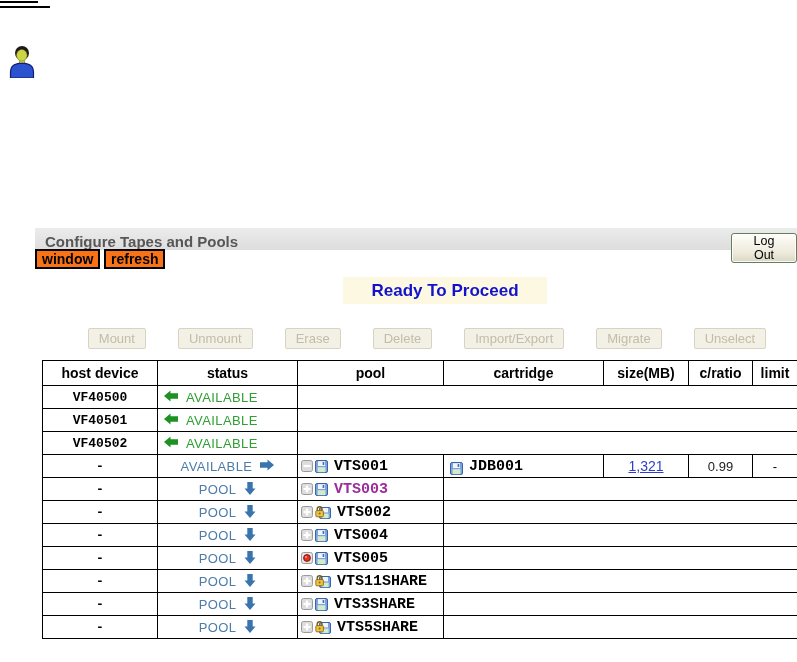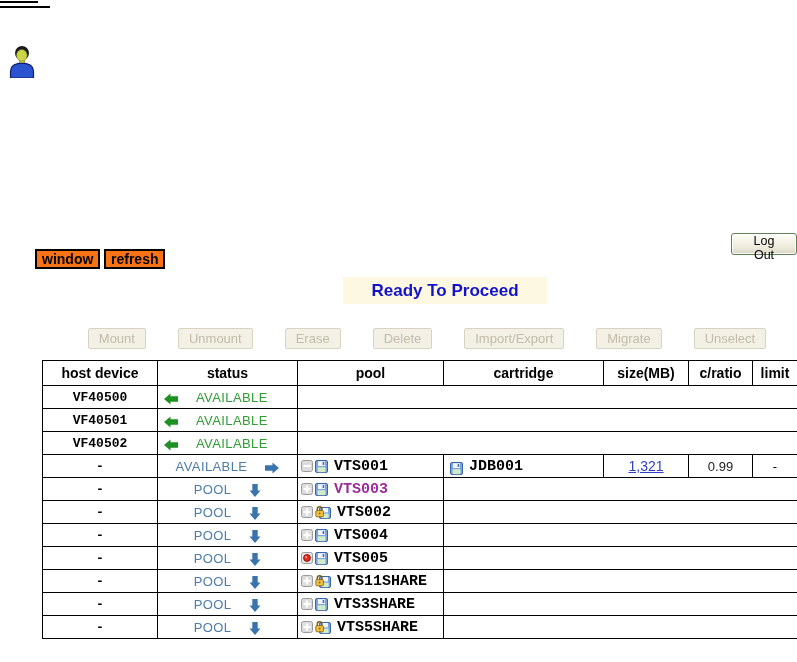--- a/index.html
+++ b/index.html
@@ -12,21 +12,21 @@
   .tl2{top:6px;width:50px;}
 
   
   .user{position:absolute;left:8px;top:44px;width:28px;height:34px;}
 
   
   .titlebar{position:absolute;left:35px;top:228px;width:762px;height:22px;
             background:linear-gradient(#ececec,#dddddd);}
   .title{font-size:15px;font-weight:bold;color:#575757;padding:5px 0 0 10px;white-space:nowrap;}
 
-  .logout{position:absolute;left:731px;top:233px;height:22px;padding:0 11px;
+  .logout{position:absolute;left:731px;top:233px;height:30px;padding:0 11px;
           font-family:"Liberation Sans",sans-serif;font-size:12.5px;color:#000;
           background:linear-gradient(#fffef9,#ece9da 70%,#d9d6c5);
           border:1px solid #61805a;border-radius:3px;
           box-shadow:inset 0 0 0 1px rgba(255,255,255,.85);cursor:pointer;}
 
   .framebox{position:absolute;top:249px;height:20px;line-height:16px;border:2px solid #000;
             background:#f97316;font-weight:bold;font-size:14px;padding:0 5px;box-sizing:border-box;
             font-family:"Liberation Sans",sans-serif;cursor:pointer;}
   .fb-window{left:35px;}
   .fb-refresh{left:104px;}
@@ -40,21 +40,21 @@
         color:#c2bca8;font-size:13px;font-family:"Liberation Sans",sans-serif;padding:0 10px;margin-left:15px;}
 
   
   .tapetable{position:absolute;left:42px;top:360px;border-collapse:collapse;
              table-layout:fixed;width:755px;border-radius:21px;}
   .tapetable th,.tapetable td{border:1px solid #000;overflow:hidden;white-space:nowrap;padding:0;}
   .tapetable thead th{height:24px;font-size:14px;font-weight:bold;text-align:center;background:#fff;}
   .tapetable tbody td{height:22px;font-size:13px;}
   .mono{font-family:"Liberation Mono","DejaVu Sans Mono",monospace;font-weight:bold;font-size:15px;}
   td.host{text-align:center;}
-  .stat{display:flex;align-items:flex-end;gap:18px;justify-content:center;padding:0 4px;}
+  .stat{display:flex;align-items:flex-start;gap:8px;justify-content:center;padding:0 4px;}
   .stat.green{justify-content:flex-start;padding-left:6px;}
   .sttext{font-size:13px;letter-spacing:.4px;}
   .green .sttext{color:#2f9e33;}
   .blue .sttext{color:#4d7ca8;}
   .pl{display:flex;align-items:center;gap:2px;padding-left:3px;}
   .poolname{margin-left:4px;}
   .purple{color:#9b2d9b;}
   td.size,td.cratio,td.limit{text-align:center;}
   td.cratio{font-size:14px;color:#222;}
   td.limit{font-size:14px;}
@@ -72,20 +72,23 @@
 
   <span class="user icn">
     <svg width="28" height="34" viewBox="0 0 28 34">
       <circle cx="14" cy="9" r="7" fill="#1a1a1a"></circle>
       <rect x="11.5" y="14.5" width="5" height="6" fill="#ccd644" stroke="#6a6a20" stroke-width="0.5"></rect>
       <ellipse cx="13.8" cy="11.3" rx="5.3" ry="5.8" fill="#ccd644" stroke="#6a6a20" stroke-width="0.5"></ellipse>
       <path d="M2.5,34 L2.5,27.5 Q2.8,21 9,19.8 L11,19.4 L17,19.4 L19,19.8 Q25.2,21 25.5,27.5 L25.5,34 Z" fill="#2b52cf" stroke="#101f6e" stroke-width="1.2"></path>
     </svg>
   </span>
 
+  <div class="titlebar">
+    <div class="title">Configure Tapes and Pools</div>
+  </div>
 
   <button class="logout">Log Out</button>
 
   <div class="framebox fb-window">window</div>
   <div class="framebox fb-refresh">refresh</div>
 
   <div class="banner">Ready To Proceed</div>
 
   <div class="toolbar">
       <button class="tbtn" aria-disabled="true">Mount</button>

